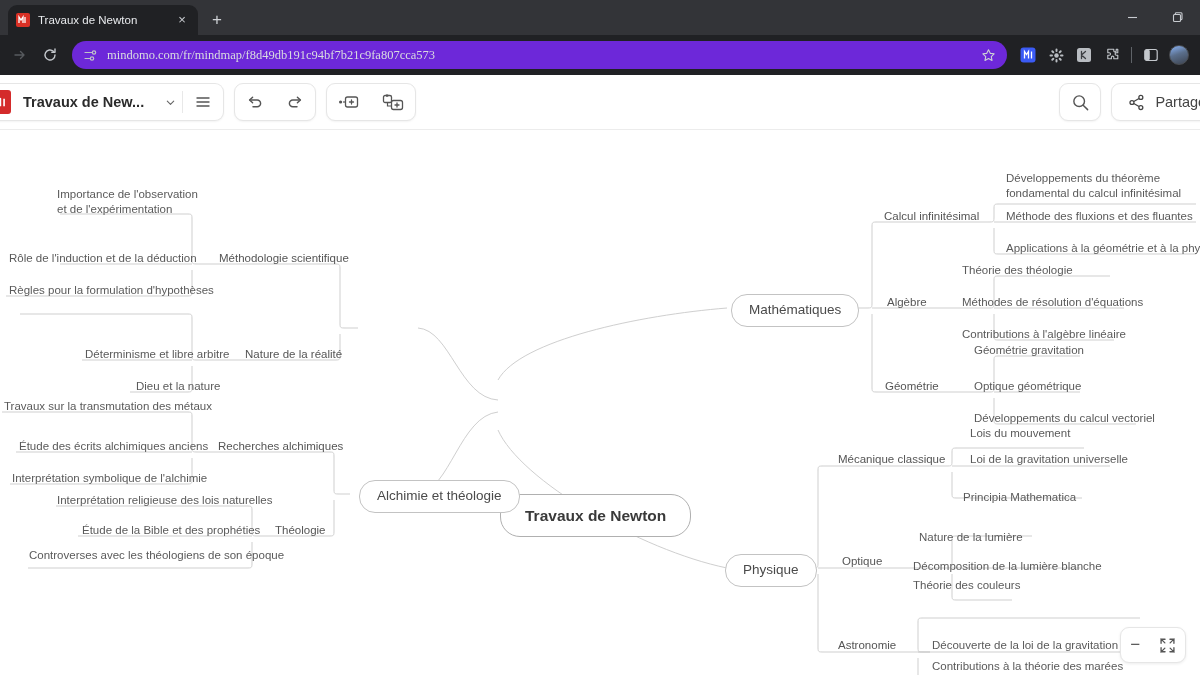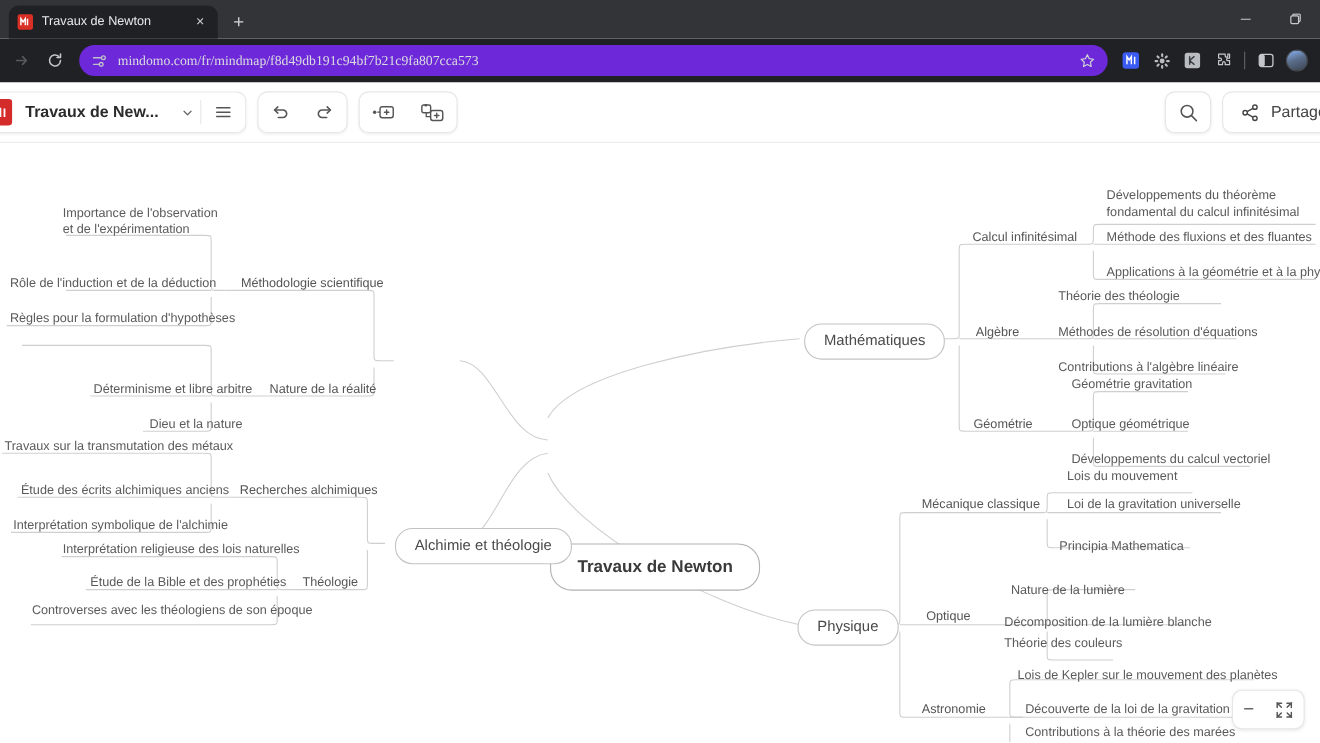--- a/index.html
+++ b/index.html
@@ -427,21 +427,20 @@
     <div class="node lvl3" style="left:970px; top:296px;">Lois du mouvement</div>
     <div class="node lvl3" style="left:970px; top:322px;">Loi de la gravitation universelle</div>
     <div class="node lvl3" style="left:963px; top:360px;">Principia Mathematica</div>
 
     <div class="node lvl2" style="left:842px; top:424px;">Optique</div>
     <div class="node lvl3" style="left:919px; top:400px;">Nature de la lumière</div>
     <div class="node lvl3" style="left:913px; top:429px;">Décomposition de la lumière blanche</div>
     <div class="node lvl3" style="left:913px; top:448px;">Théorie des couleurs</div>
 
     <div class="node lvl2" style="left:838px; top:508px;">Astronomie</div>
-    <div class="node lvl3" style="left:925px; top:477px;">Lois de Kepler sur le mouvement des planètes</div>
     <div class="node lvl3" style="left:932px; top:508px;">Découverte de la loi de la gravitation universelle</div>
     <div class="node lvl3" style="left:932px; top:529px;">Contributions à la théorie des marées</div>
 
     <div class="zoomwidget">
       <div style="font-size:17px;color:#555;">−</div>
       <div>
         <svg width="17" height="17" viewBox="0 0 18 18">
           <path d="M2 2l4.2 4.2M6.4 2.4H2.2V6.6" stroke="#555" stroke-width="1.4" fill="none" stroke-linecap="round" stroke-linejoin="round"></path>
           <path d="M16 2l-4.2 4.2M11.6 2.4h4.2V6.6" stroke="#555" stroke-width="1.4" fill="none" stroke-linecap="round" stroke-linejoin="round"></path>
           <path d="M2 16l4.2-4.2M6.4 15.6H2.2v-4.2" stroke="#555" stroke-width="1.4" fill="none" stroke-linecap="round" stroke-linejoin="round"></path>

